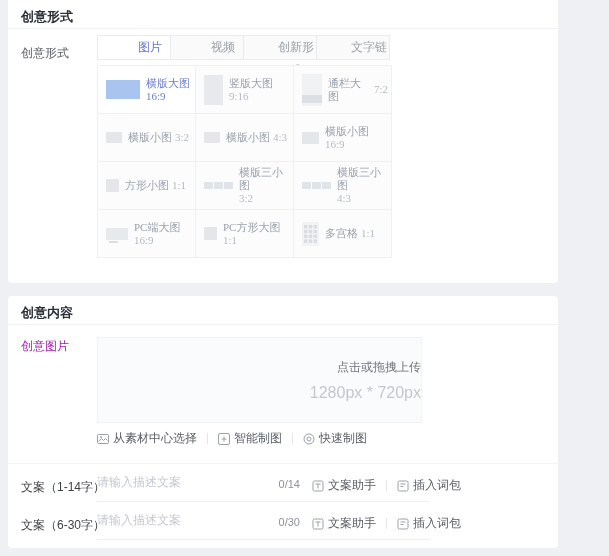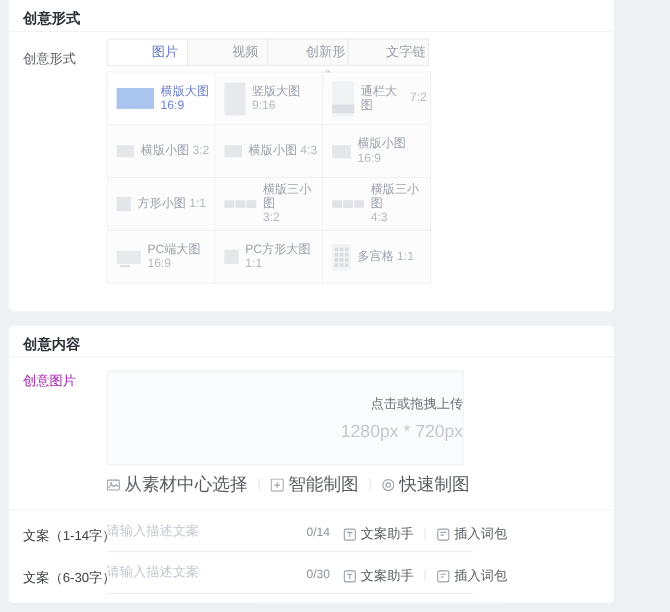--- a/index.html
+++ b/index.html
@@ -18,21 +18,21 @@
   .tab { width:74px; height:25px; line-height:23px; text-align:center; font-size:12px;
          color:#9aa0a8; background:#fafafa; border:1px solid #eaebee; margin-left:-1px; cursor:pointer;padding-left:32px; }
   .tab:first-child { margin-left:0; }
   .tab.active { background:#fff; color:#6277c8; }
 
   
   .format-grid { position:absolute; left:89px; top:65px; display:grid;
                  grid-template-columns:repeat(3,98px); grid-auto-rows:48px;
                  border-top:1px solid #eef0f3; border-left:1px solid #eef0f3; }
   .fcell { border-right:1px solid #eef0f3; border-bottom:1px solid #eef0f3; background:#fcfcfd;
-           display:flex; align-items:center; padding:0 3px 0 8px; gap:6px; cursor:pointer; }
+           display:flex; align-items:center; padding:0 3px 0 8px; gap:6px; cursor:pointer;font-family:Liberation Serif, serif; }
   .fcell.selected { background:#fff; }
   .ftext { display:block; }
   .ftext.inline { display:flex; gap:3px; align-items:center; }
   .fname,.fratio { display:block; font-size:11px; line-height:13px; color:#9ba1ab; }
   .fratio { color:#b4bac2; }
   .fcell.selected .fname, .fcell.selected .fratio { color:#6e80cc; }
 
   
   .th { flex:none; background:#e4e6ea; display:block; position:relative; }
   .t-wide-lg { width:34px; height:19px; }
@@ -51,21 +51,21 @@
 
   
   .image-label { position:absolute; left:13px; top:42px; font-size:12px; color:#a21caf; }
   .upload { position:absolute; left:89px; top:41px; width:325px; height:86px; background:#fafbfc;
             border:1px solid #f1f2f4; display:flex; flex-direction:column; align-items:flex-end;
             justify-content:center; gap:8px; cursor:pointer; }
   .upload-main { font-size:12px; color:#6f7379; }
   .upload-hint { font-size:16px; color:#c3c7cf; }
 
   .media-links { position:absolute; left:89px; top:134px; display:flex; align-items:center;
-                 font-size:16px; color:#595d63; }
+                 font-size:12px; color:#595d63; }
   .mlink { display:flex; align-items:center; gap:4px; cursor:pointer; }
   .vsep { width:1px; height:11px; background:#e3e5e8; margin:0 10px; }
 
   .full-div { position:absolute; left:0; top:167px; width:100%; height:1px; background:#f3f4f6; }
 
   .field-row { position:absolute; left:0; width:100%; height:34px; }
   .fr1 { top:174px; } .fr2 { top:212px; }
   .field-label { position:absolute; left:13px; top:9px; font-size:12px; color:#3d4045; }
   .finput { position:absolute; left:89px; top:5px; width:172px; border:none; outline:none;
             font-size:12px; color:#333; background:transparent; }

